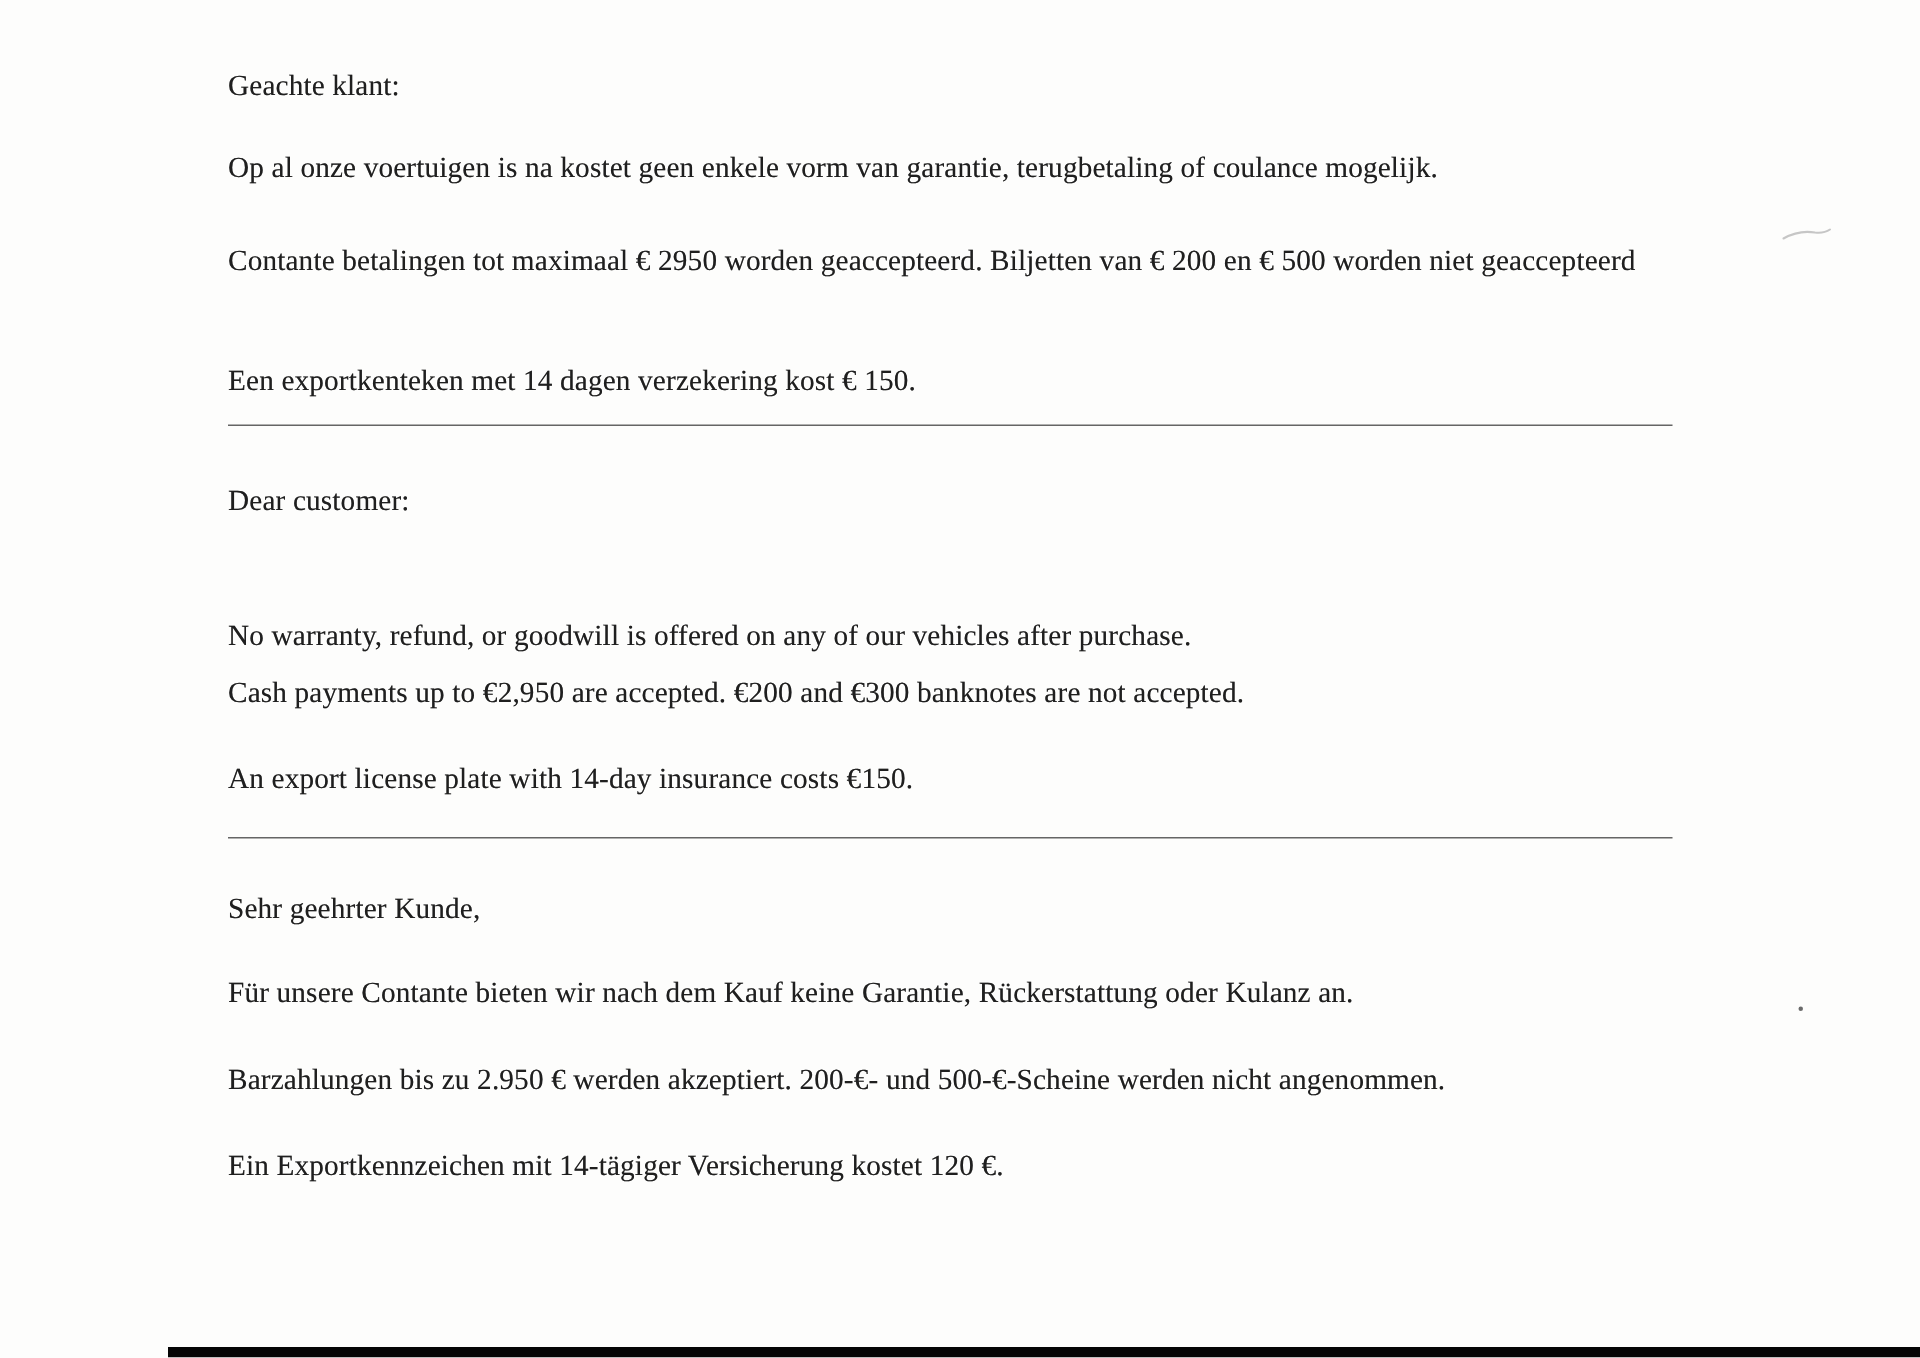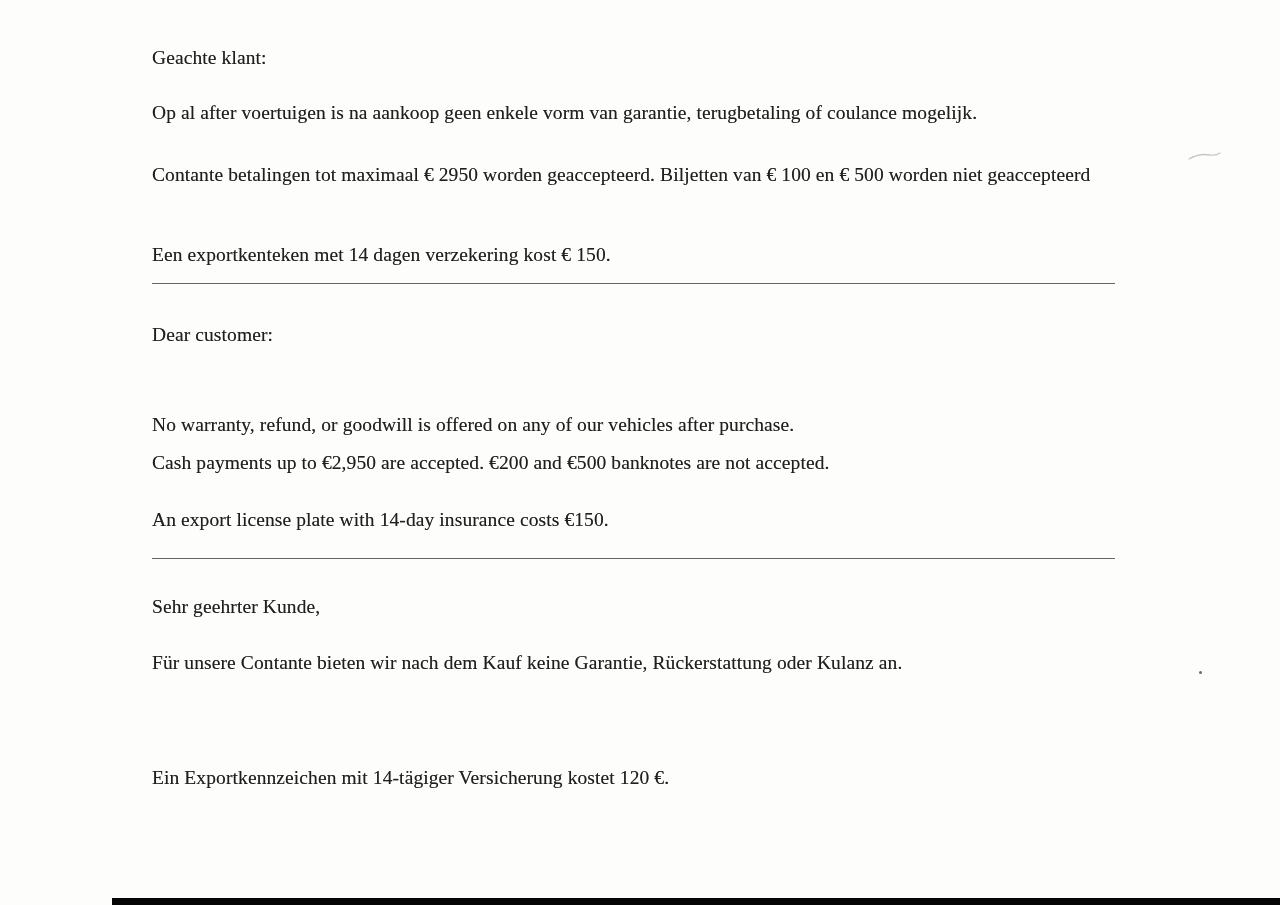--- a/index.html
+++ b/index.html
@@ -67,35 +67,36 @@
     height: 7px;
     background: var(--bar);
   }
 </style>
 </head>
 <body>
 
 <div class="page">
 
   <div class="line" style="top:47px">Geachte klant:</div>
-  <div class="line" style="top:102px">Op al after voertuigen is na aankoop geen enkele vorm van garantie, terugbetaling of coulance mogelijk.</div>
-  <div class="line" style="top:164px">Contante betalingen tot maximaal € 2950 worden geaccepteerd. Biljetten van € 100 en € 500 worden niet geaccepteerd</div>
+  <div class="line" style="top:102px">Op al onze voertuigen is na kostet geen enkele vorm van garantie, terugbetaling of coulance mogelijk.</div>
+  <div class="line" style="top:164px">Contante betalingen tot maximaal € 2950 worden geaccepteerd. Biljetten van € 200 en € 500 worden niet geaccepteerd</div>
   <div class="line" style="top:244px">Een exportkenteken met 14 dagen verzekering kost € 150.</div>
 
   <div class="divider" style="top:283px"></div>
 
   <div class="line" style="top:324px">Dear customer:</div>
   <div class="line" style="top:414px">No warranty, refund, or goodwill is offered on any of our vehicles after purchase.</div>
-  <div class="line" style="top:452px">Cash payments up to €2,950 are accepted. €200 and €500 banknotes are not accepted.</div>
+  <div class="line" style="top:452px">Cash payments up to €2,950 are accepted. €200 and €300 banknotes are not accepted.</div>
   <div class="line" style="top:509px">An export license plate with 14-day insurance costs €150.</div>
 
   <div class="divider" style="top:558px"></div>
 
   <div class="line" style="top:596px">Sehr geehrter Kunde,</div>
   <div class="line" style="top:652px">Für unsere Contante bieten wir nach dem Kauf keine Garantie, Rückerstattung oder Kulanz an.</div>
+  <div class="line" style="top:710px">Barzahlungen bis zu 2.950 € werden akzeptiert. 200-€- und 500-€-Scheine werden nicht angenommen.</div>
   <div class="line" style="top:767px">Ein Exportkennzeichen mit 14-tägiger Versicherung kostet 120 €.</div>
 
   <svg class="pencil-mark" viewBox="0 0 34 14">
     <path d="M1 9 C 8 5, 16 4, 22 5 C 26 5.5, 29 5, 32 3" fill="none" stroke="#9a9a9a" stroke-width="1.4" stroke-linecap="round"></path>
   </svg>
   <div class="speck"></div>
   <div class="scan-bar"></div>
 
 </div>
 

